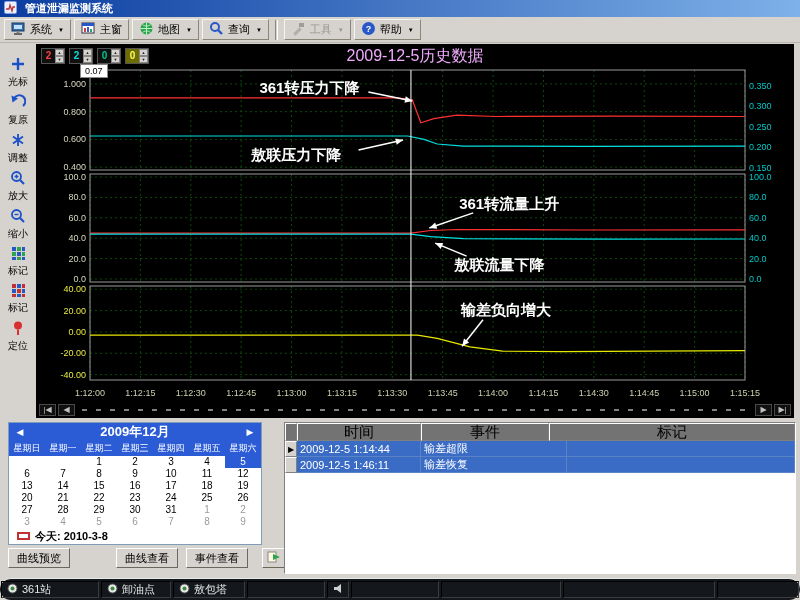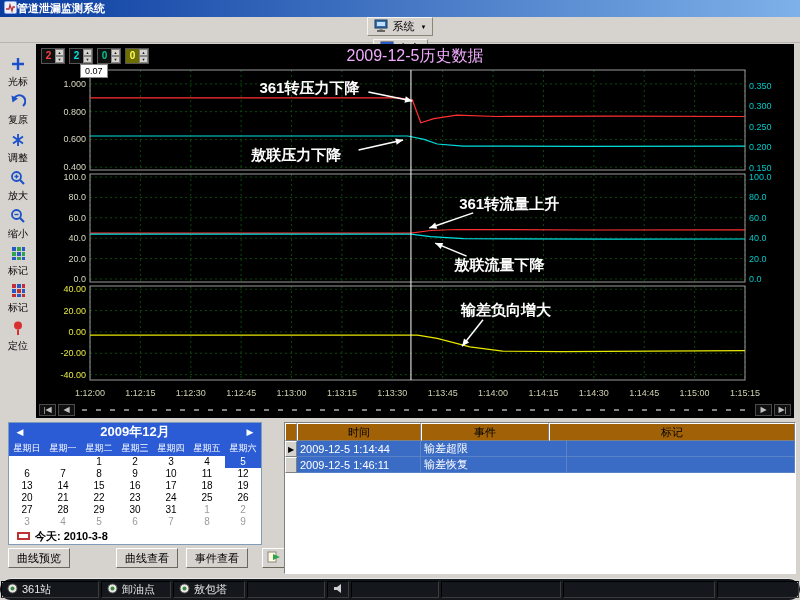--- a/index.html
+++ b/index.html
@@ -1,26 +1,26 @@
 <!DOCTYPE html>
 <html><head>
 <meta charset="utf-8">
 <style>
   * { margin:0; padding:0; box-sizing:border-box; }
   html,body { width:800px; height:600px; overflow:hidden; }
   body { font-family:"Liberation Sans","DejaVu Sans",sans-serif; background:#d6d3ce; position:relative; font-size:11px; }
 
   
   #titlebar { position:absolute; left:0; top:0; width:800px; height:17px;
-    background:linear-gradient(to right,#0a3ca0,#7eb1e8); display:flex; align-items:center; gap:0; padding:0 4px; }
+    background:linear-gradient(to right,#0a3ca0,#7eb1e8); display:flex; align-items:center; gap:8px; padding:0 4px; }
   #titlebar .title { color:#fff; font-size:11px; font-weight:bold; }
 
   
   #toolbar { position:absolute; left:0; top:17px; width:800px; height:26px; background:#d6d3ce;
-    border-bottom:1px solid #b8b4ac; display:flex; align-items:center; gap:3px; padding:0 4px;flex-direction:column; }
+    border-bottom:1px solid #b8b4ac; display:flex; align-items:center; gap:3px; padding:0 4px; }
   .tbtn { height:21px; display:flex; align-items:center; gap:4px; padding:0 6px; background:#d6d3ce;
     border:1px solid; border-color:#f6f4f0 #8a8678 #8a8678 #f6f4f0; font-size:11px; color:#000; cursor:default; }
   .tbtn.disabled { color:#9a968c; }
   .tbtn.disabled svg { filter:grayscale(1); opacity:.55; }
   .tbtn .dd { font-size:6px; margin-left:2px; }
   .tsep { width:3px; height:20px; border-left:1px solid #8a8678; border-right:1px solid #fff; margin:0 3px; }
 
   
   #sidebar { position:absolute; left:0; top:44px; width:36px; height:374px; background:#d6d3ce;
     display:flex; flex-direction:column; align-items:center; padding-top:12px; gap:5px; }
@@ -66,22 +66,22 @@
   .abtn { position:absolute; top:548px; width:62px; height:20px; background:#d6d3ce;
     border:1px solid; border-color:#fff #6a675f #6a675f #fff; font-size:11px;
     font-family:inherit; color:#000; }
   #play-btn { position:absolute; left:262px; top:548px; width:24px; height:20px; background:#d6d3ce;
     border:1px solid; border-color:#fff #6a675f #6a675f #fff; }
 
   
   #eventtable { position:absolute; left:284px; top:422px; width:512px; height:152px; background:#fff;
     border:1px solid; border-color:#808080 #fff #fff #808080; display:flex; flex-direction:column; }
   #et-header { display:flex; }
-  .et-hcell { height:18px; background:#a16207; border:1px solid; border-color:#fff #808080 #808080 #fff;
-    font-size:11px; display:flex; align-items:center; justify-content:center; color:#000; }
+  .et-hcell { height:18px; background:#737373; border:1px solid; border-color:#fff #808080 #808080 #fff;
+    font-size:15px; display:flex; align-items:center; justify-content:center; color:#000; }
   .et-row { display:flex; height:16px; background:#3a6bc5; }
   .et-cell { border-right:1px solid #5a83c5; border-bottom:1px solid #5a83c5; color:#fff; font-size:11px;
     padding-left:3px; display:flex; align-items:center; overflow:hidden; white-space:nowrap; }
   .et-gutter { width:12px; background:#d6d3ce; border:1px solid; border-color:#fff #808080 #808080 #fff;
     color:#000; font-size:8px; display:flex; align-items:center; justify-content:center; }
 
   
   #statusbar { position:absolute; left:0; top:578px; width:800px; height:22px; background:#14181c;
     display:flex; align-items:stretch; border-top:1px solid #e8e8e8;border-radius:11px; }
   .sseg { margin:2px 1px; border:1px solid; border-color:#000 #3c3c3c #3c3c3c #000; color:#e8e8e8;

